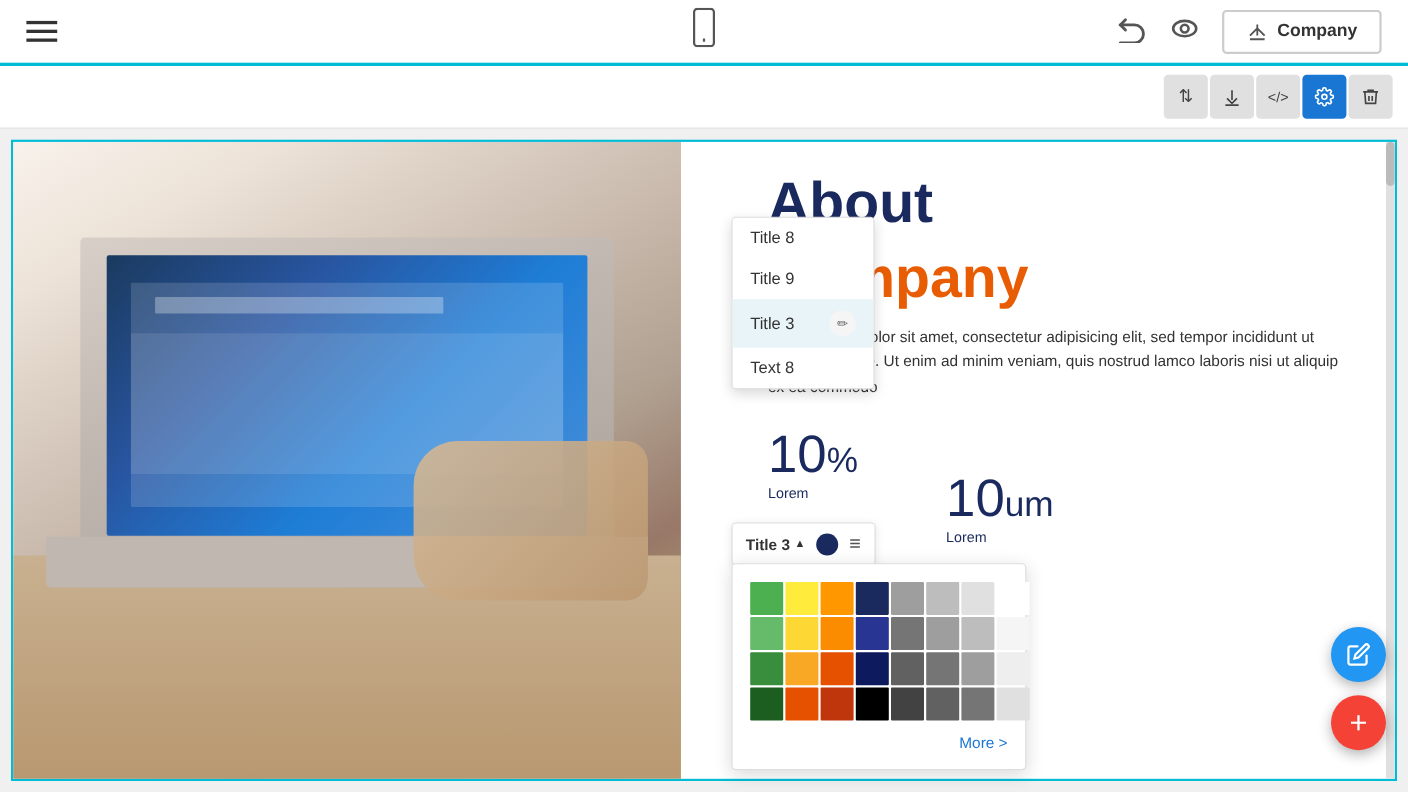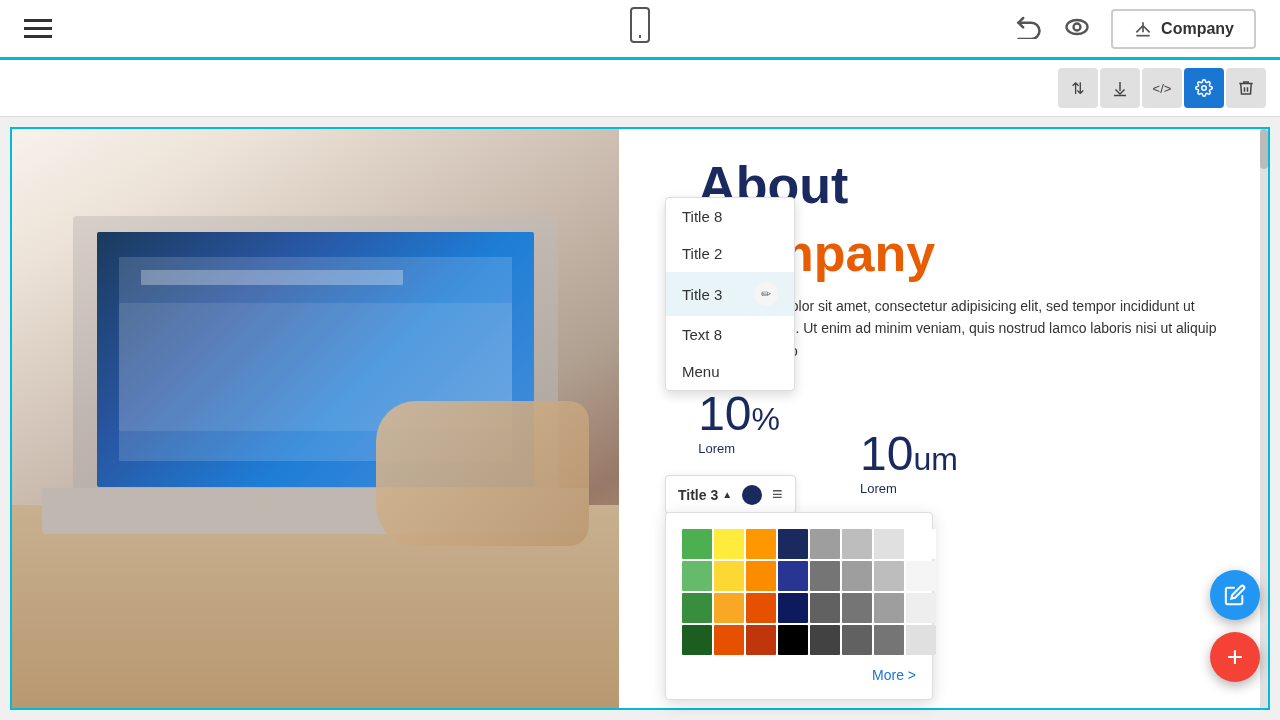--- a/index.html
+++ b/index.html
@@ -371,31 +371,28 @@
     <div class="scrollbar">
       <div class="scrollbar-thumb"></div>
     </div>
   </div>
 
   <div class="dropdown-menu" style="left: 665px; top: 80px;">
     <div class="dropdown-item">
       <span>Title 8</span>
     </div>
     <div class="dropdown-item">
-      <span>Title 2</span>
+      <span>Title 9</span>
     </div>
     <div class="dropdown-item selected">
       <span>Title 3</span>
       <div class="edit-pencil">✏</div>
     </div>
     <div class="dropdown-item">
       <span>Text 8</span>
-    </div>
-    <div class="dropdown-item">
-      <span>Menu</span>
     </div>
   </div>
 
   <div class="bottom-toolbar" style="left: 665px; top: 358px;">
     <div class="title3-selector">
       <span>Title 3</span>
       <span class="caret-up">▲</span>
     </div>
     <div class="color-circle"></div>
     <div style="font-size:18px; color:#555; cursor:pointer;">≡</div>

